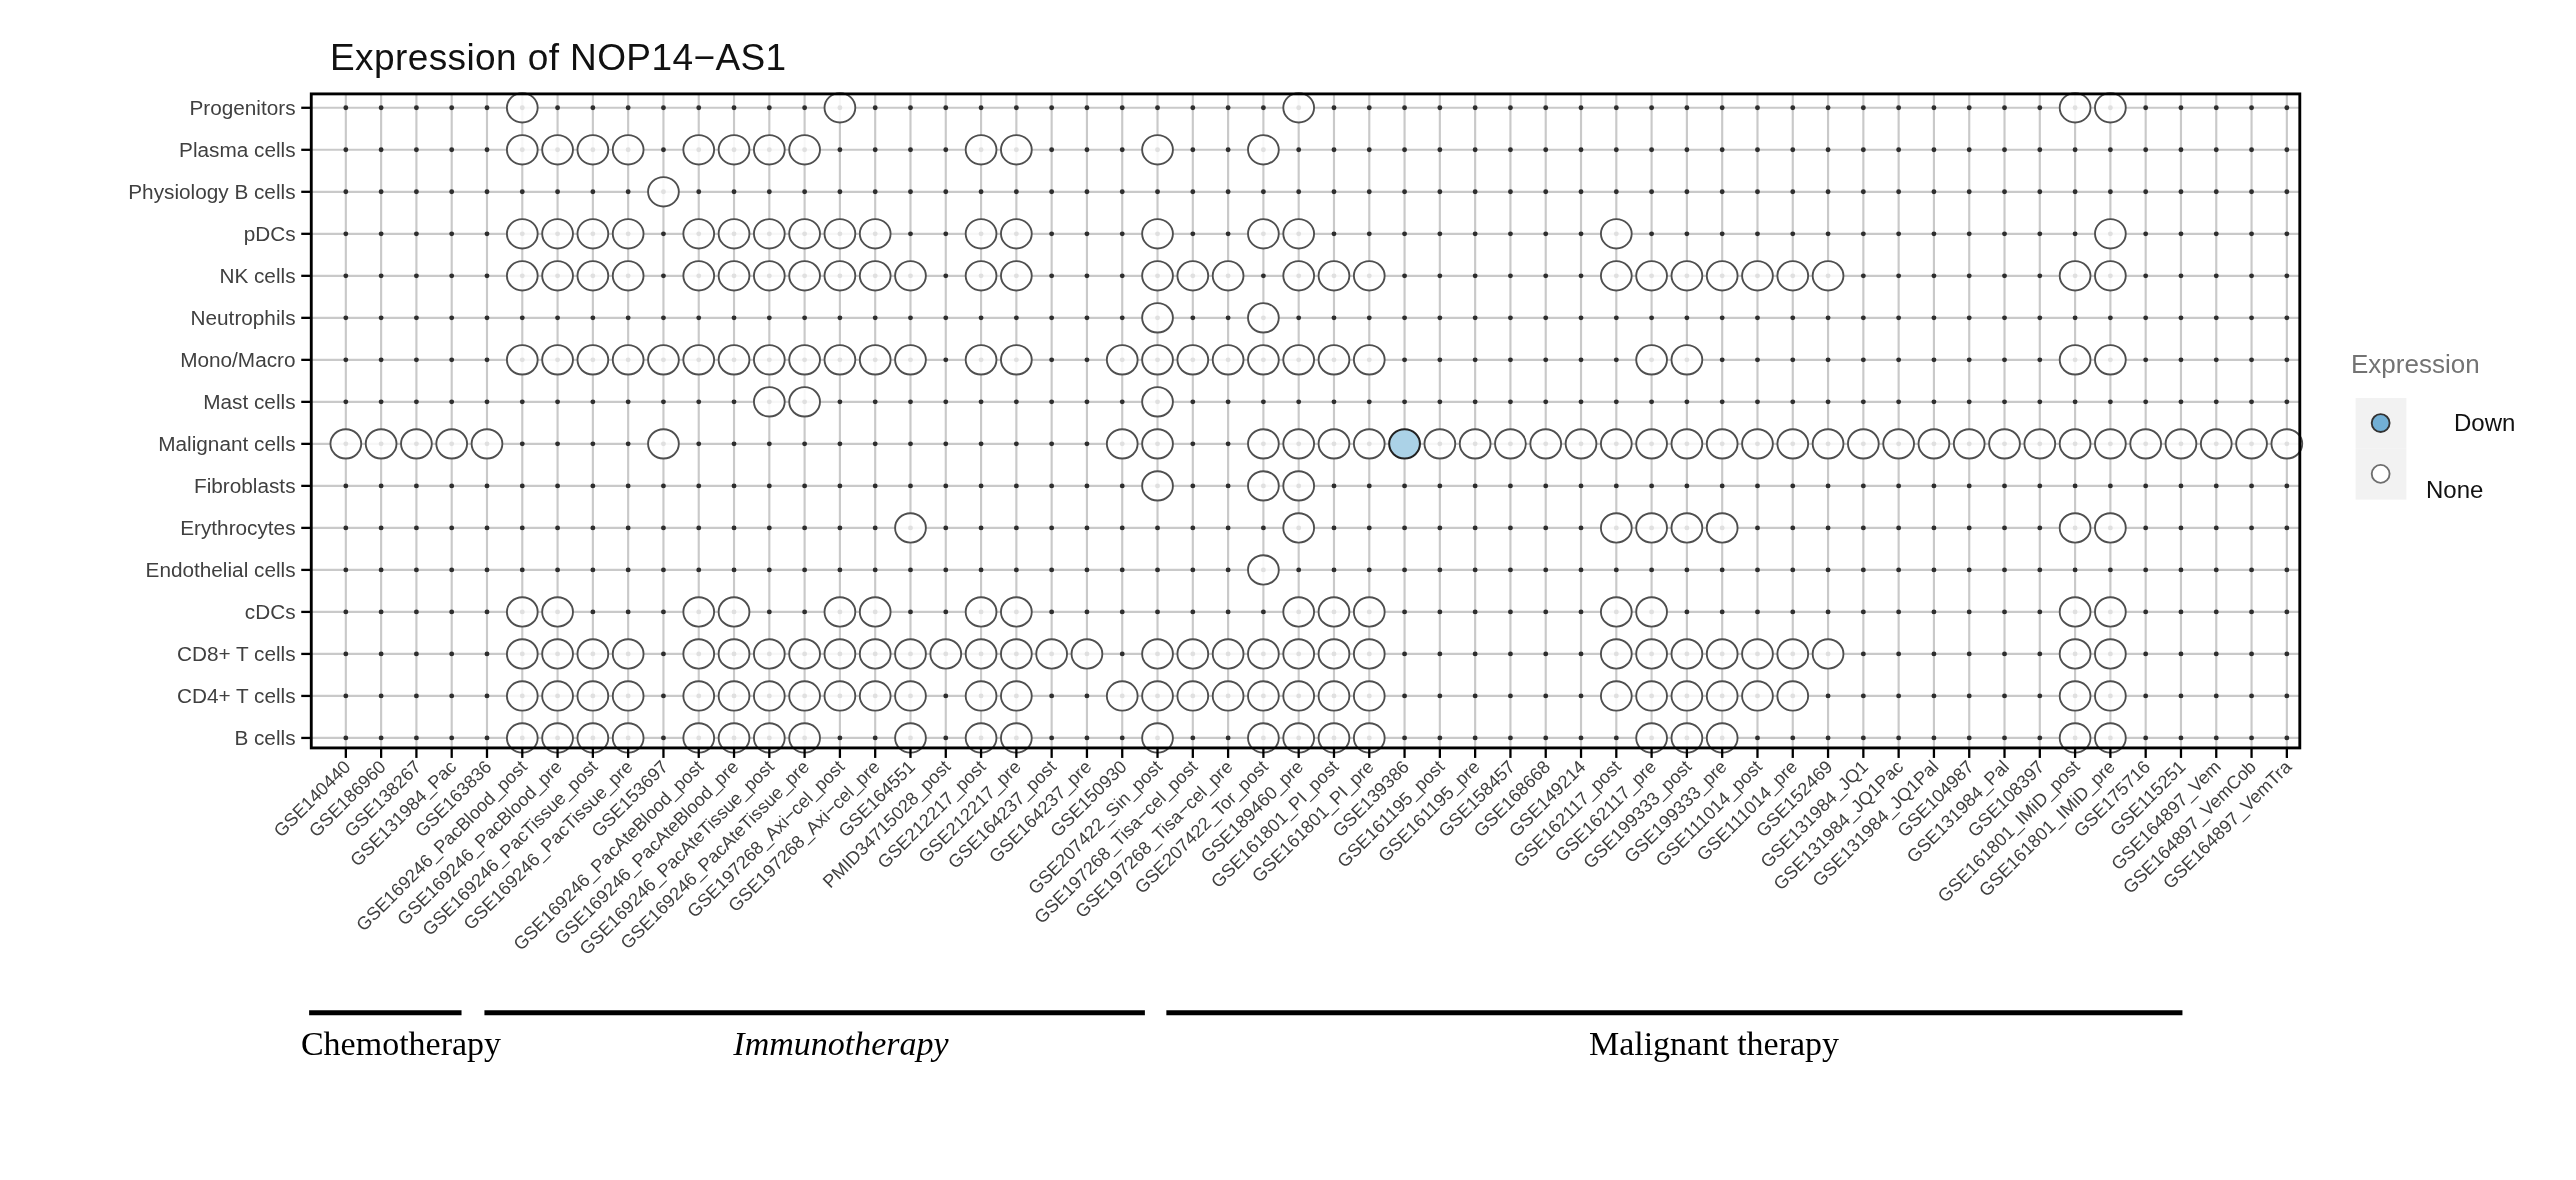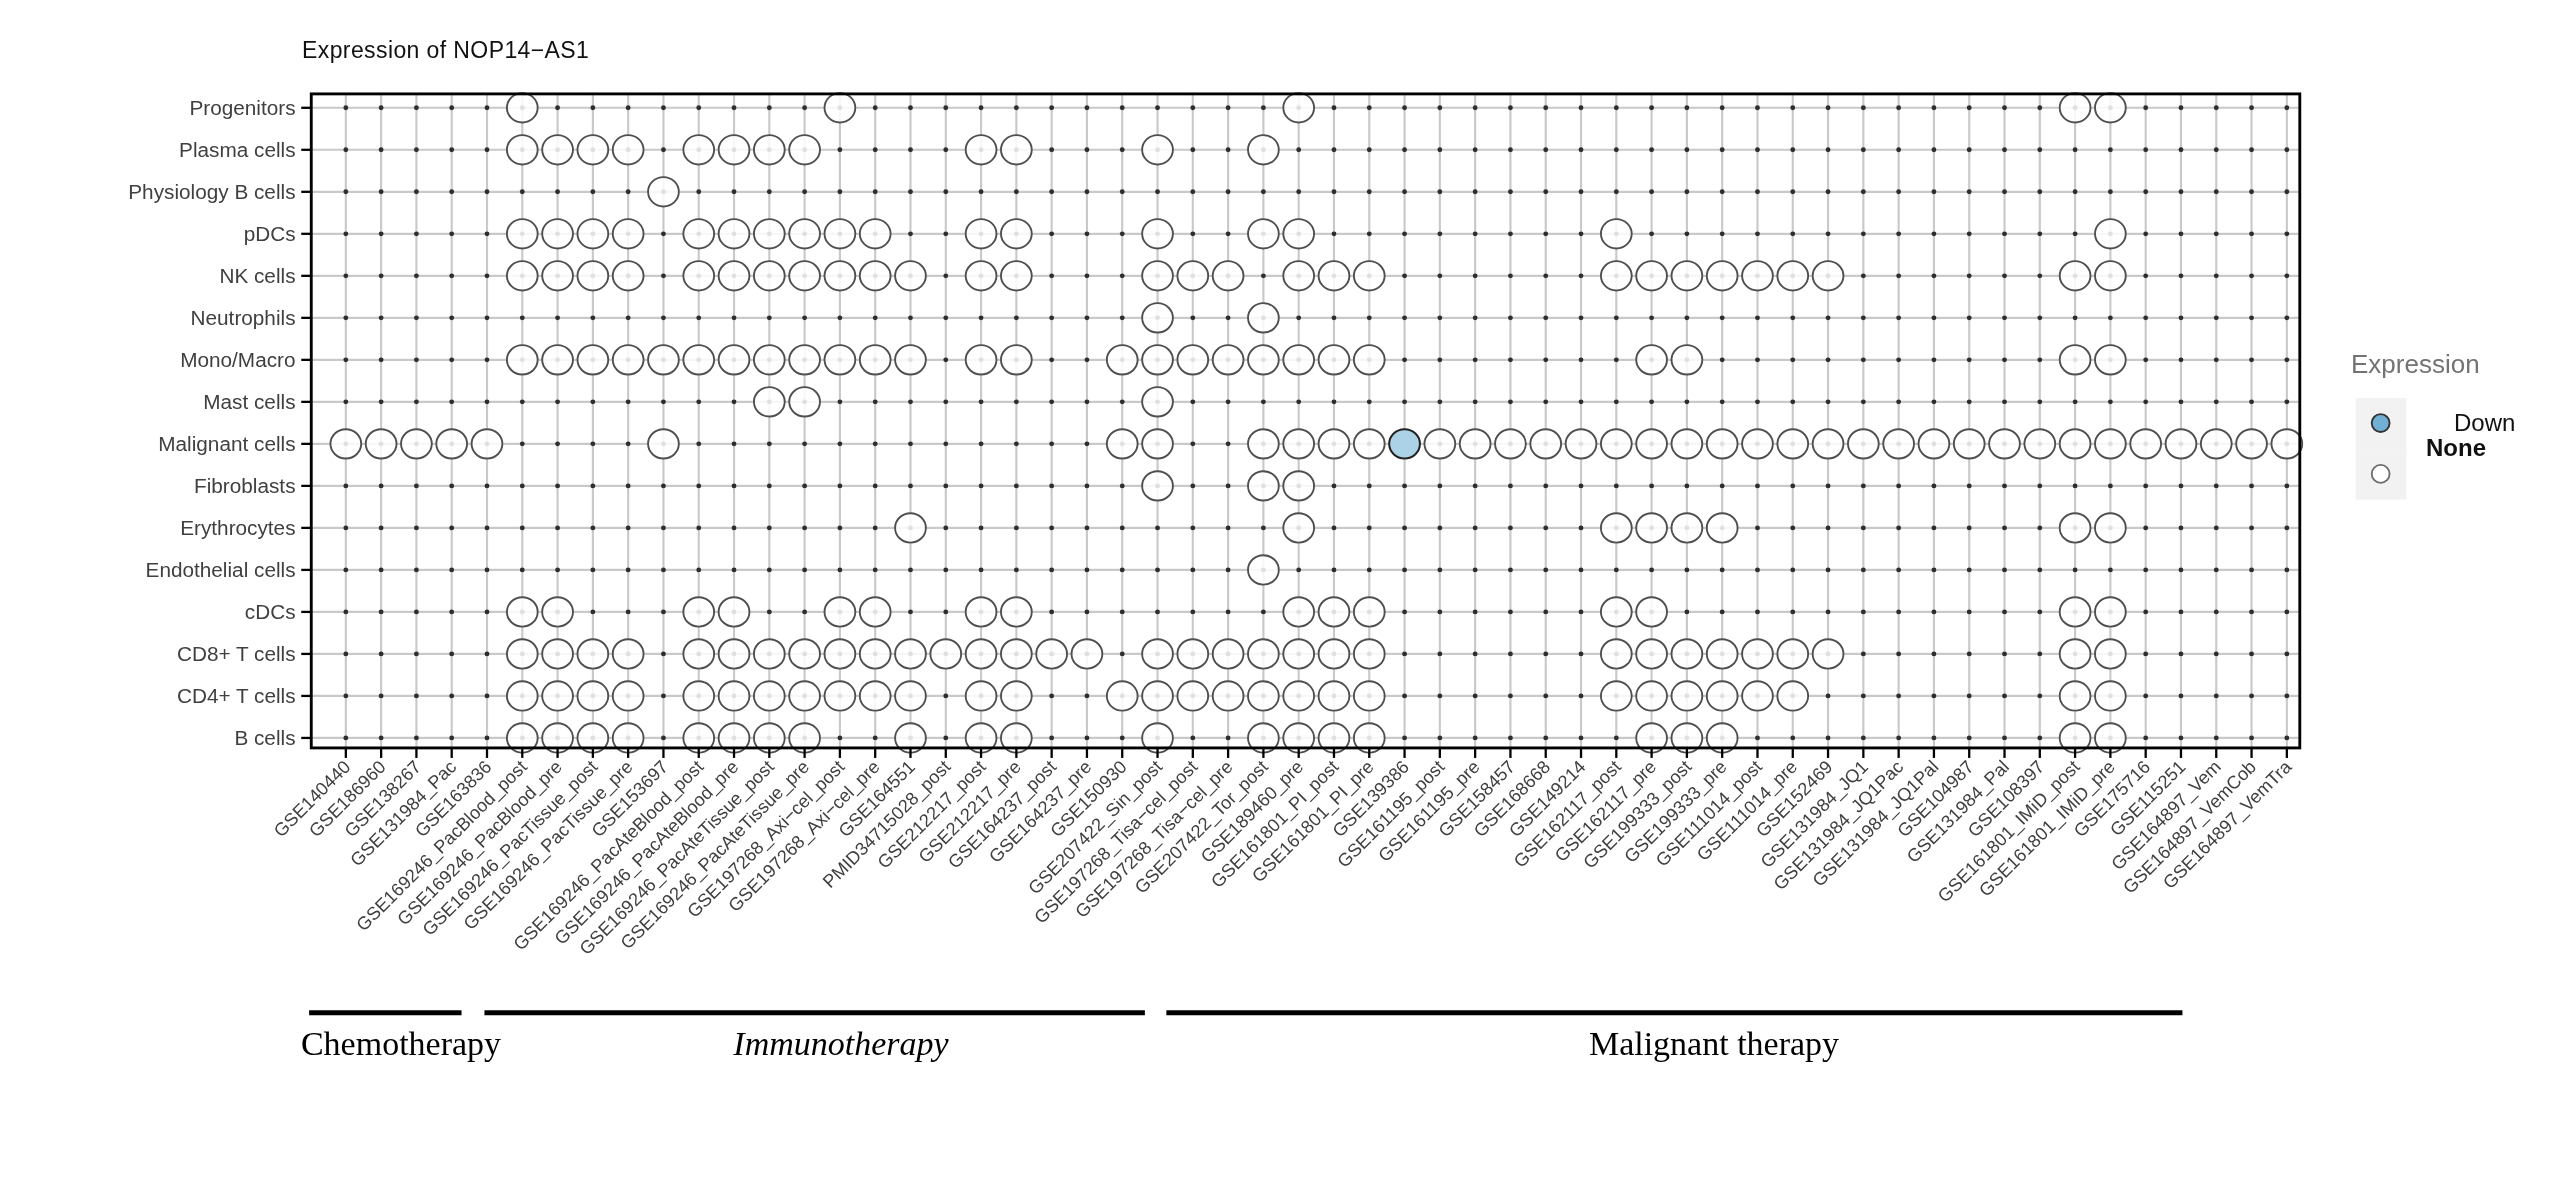--- a/index.html
+++ b/index.html
@@ -1,19 +1,19 @@
 <!DOCTYPE html>
 <html style="font-size:11.4px"><head>
 <meta charset="utf-8">
 <style>
   html,body{margin:0;padding:0;background:#ffffff;}
   #stage{position:relative;width:2576px;height:1181px;background:#fff;overflow:hidden;
          font-family:"Liberation Sans", sans-serif;}
   #plot-svg{position:absolute;left:0;top:0;}
-  #page-title{position:absolute;left:302px;top:37px;font-size:23px;color:#111;letter-spacing:0.4px;}
+  #page-title{position:absolute;left:330px;top:37px;font-size:37px;color:#111;letter-spacing:0.4px;}
   .legend-title{position:absolute;left:2351px;top:349px;font-size:26px;color:#737373;}
   .legend-item-label{position:absolute;left:2426px;font-size:24px;color:#111;}
   .group-label{position:absolute;font-family:"Liberation Serif", serif;font-size:34px;color:#000;
                transform:translateX(-50%);white-space:nowrap;}
 </style>
 </head>
 <body>
 
 <div id="stage">
   <div id="page-title">Expression of NOP14−AS1</div>
@@ -1391,18 +1391,18 @@
       </g>
       <g>
         <rect x="3292" y="556" width="71" height="71" fill="#f2f2f2"></rect>
         <rect x="3292" y="627" width="71" height="71" fill="#f2f2f2"></rect>
         <circle cx="3327" cy="591" r="12.5" fill="#72afd4" stroke="#333" stroke-width="2.6"></circle>
         <circle cx="3327" cy="662" r="12.5" fill="#ffffff" stroke="#6e6e6e" stroke-width="2.6"></circle>
       </g>
     </svg>
   <div class="legend-title">Expression</div>
   <div class="legend-item-label" style="top:409px;margin-left:28px;">Down</div>
-  <div class="legend-item-label" style="top:434px;font-weight:bold;">None</div>
+  <div class="legend-item-label" style="top:476px;">None</div>
   <div class="group-label" style="left:369px;top:1025px;margin-left:32px;">Chemotherapy</div>
   <div class="group-label" style="left:841px;top:1025px;font-style:italic;">Immunotherapy</div>
   <div class="group-label" style="left:1714px;top:1025px;">Malignant therapy</div>
 </div>
 
 
 </body></html>

